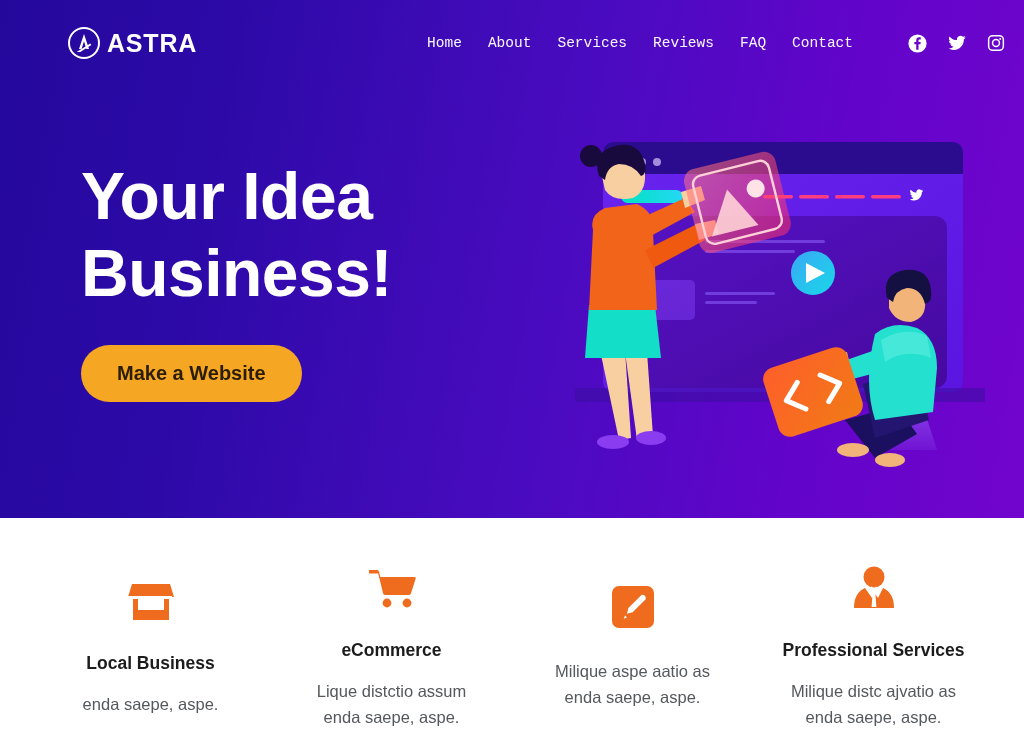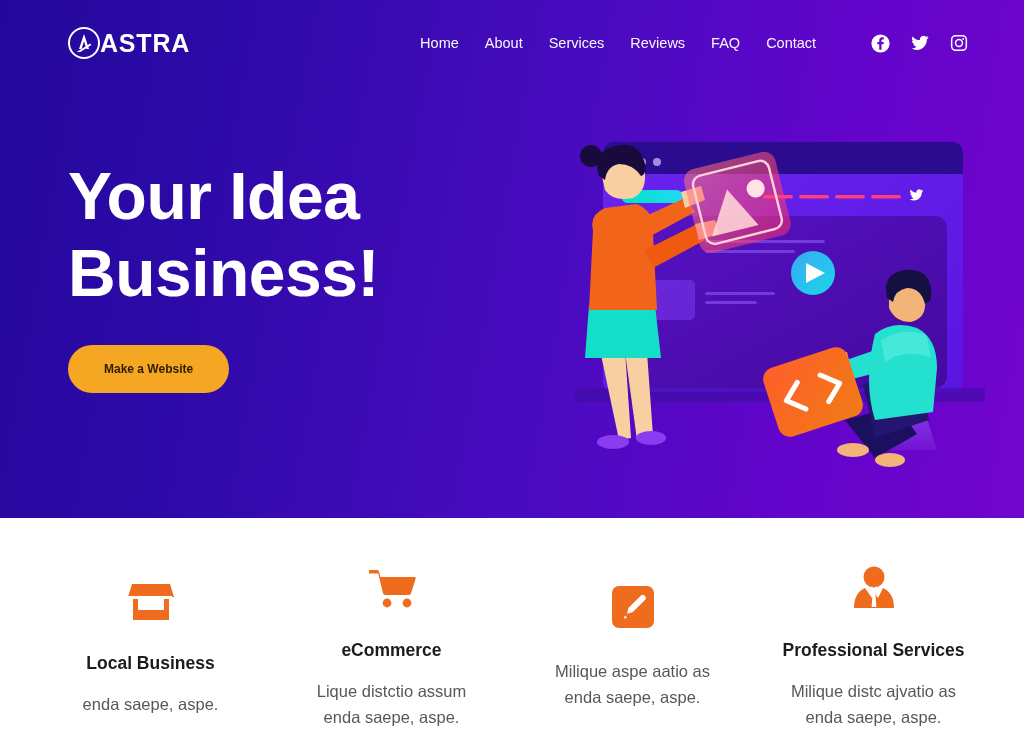--- a/index.html
+++ b/index.html
@@ -28,20 +28,21 @@
     width: 1024px;
     height: 86px;
     display: flex;
     align-items: center;
     z-index: 20;
   }
 
   .logo {
     display: flex;
     align-items: center;
+    gap: 7px;
     margin-left: 68px;
     cursor: pointer;
   }
   .logo-mark {
     width: 32px; height: 32px;
     border: 2.6px solid #ffffff;
     border-radius: 50%;
     position: relative;
     display: block;
   }
@@ -58,50 +59,51 @@
     align-items: center;
     gap: 26px;
     margin-left: 230px;
   }
   .nav a {
     color: #ffffff;
     font-size: 14.5px;
     text-decoration: none;
     white-space: nowrap;
     opacity: 0.97;
+    font-family: Liberation Mono, monospace;
   }
 
   .socials {
     display: flex;
     align-items: center;
     gap: 20px;
     margin-left: 55px;
   }
   .socials span { display: block; line-height: 0; cursor: pointer; }
 
   
   .hero-copy {
     position: absolute;
-    left: 68px;
+    left: 81px;
     top: 158px;
     z-index: 10;
   }
   .hero-title {
     color: #ffffff;
     font-size: 66px;
     font-weight: bold;
     line-height: 1.16;
     letter-spacing: -0.5px;
   }
   .cta {
     margin-top: 34px;
     display: inline-block;
     background: #f5a623;
     color: #2b1d00;
-    font-size: 12px;
+    font-size: 20px;
     font-weight: bold;
     padding: 17px 36px;
     border: none;
     border-radius: 40px;
     cursor: pointer;
     font-family: "Liberation Sans", sans-serif;
   }
 
   
   .illus {

